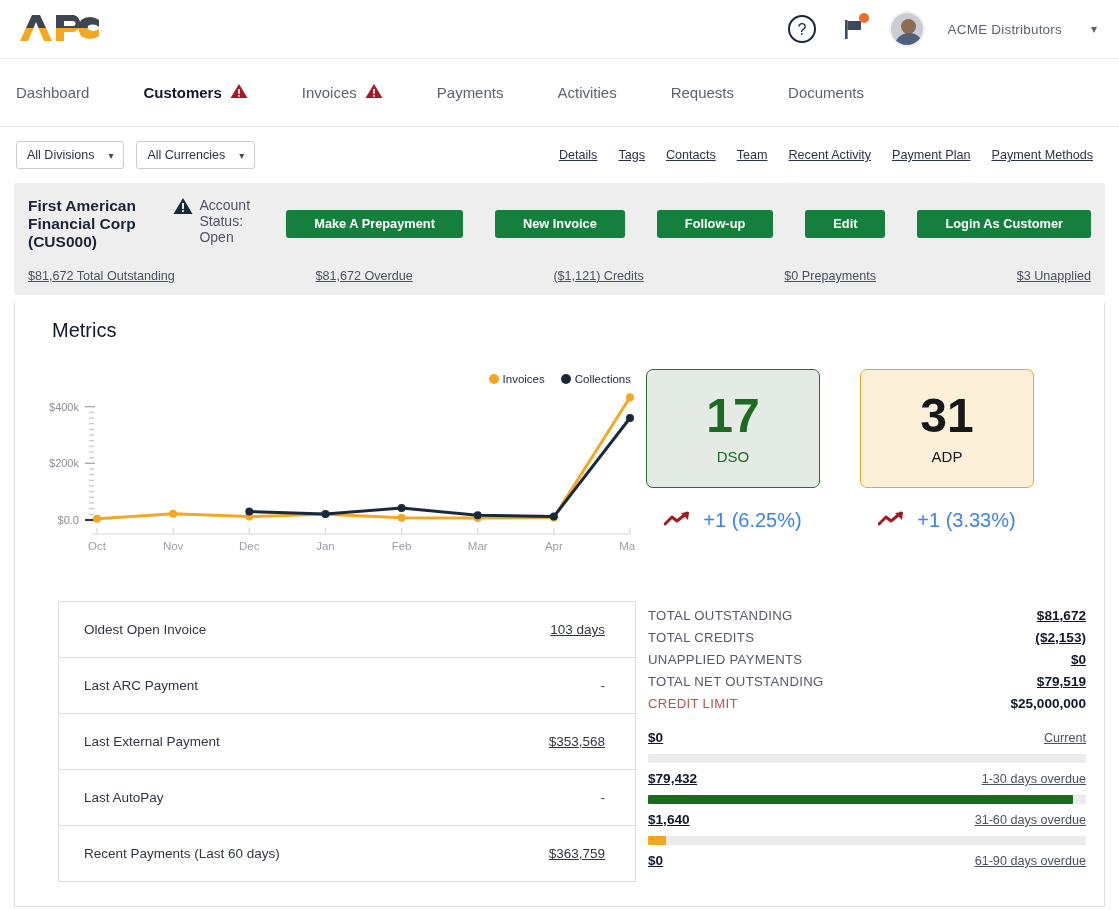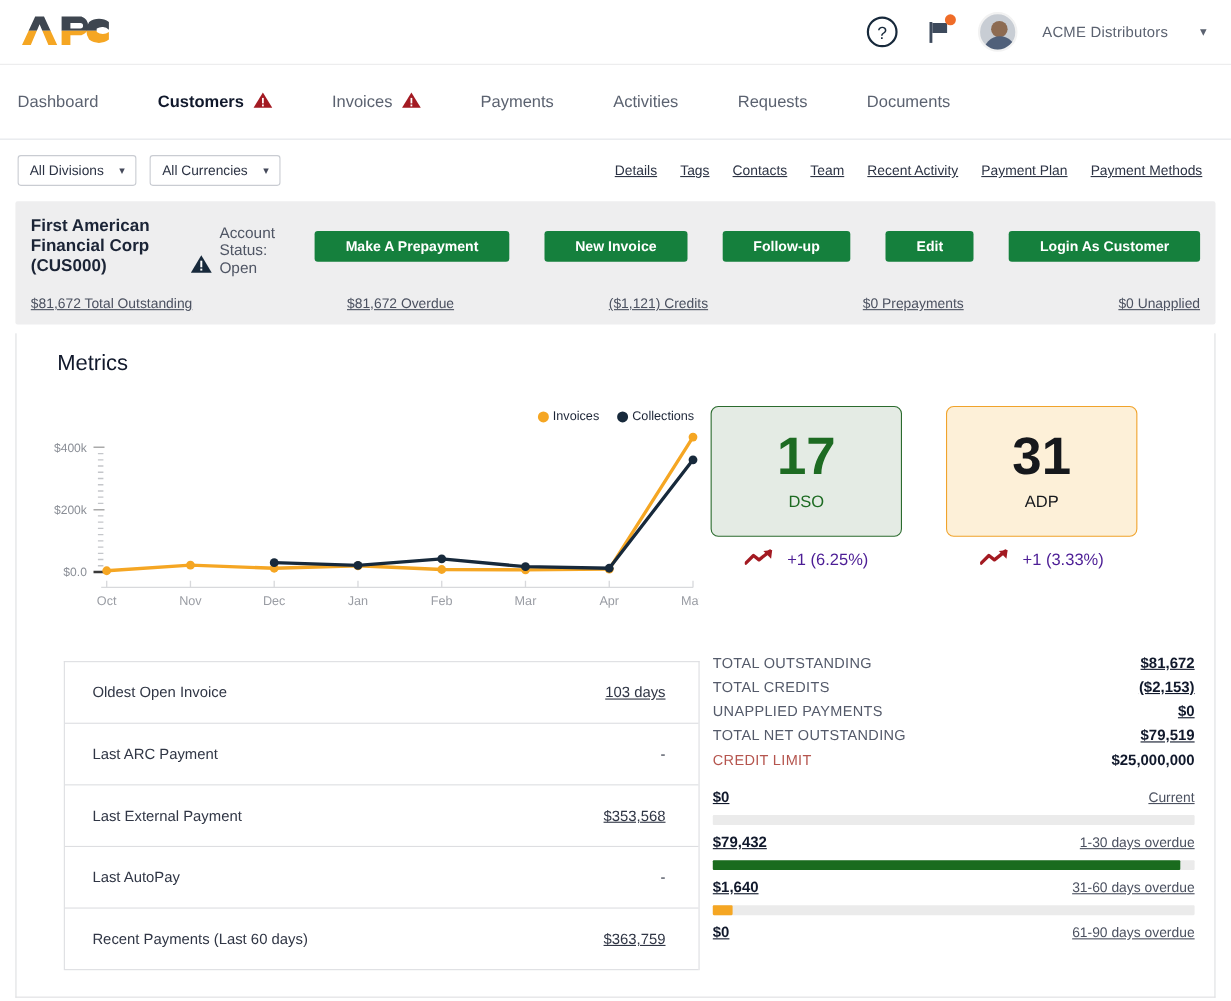--- a/index.html
+++ b/index.html
@@ -69,21 +69,21 @@
   .sublinks a {
     font-size:12.6px; color:#2c3344; text-decoration:underline; cursor:pointer;
   }
 
   
   .cust-header {
     margin:0 14px; background:#eeeeef; border-radius:2px;
     padding:14px 14px 12px 14px; position:relative;
   }
   .cust-row1 { display:flex; align-items:center; justify-content:space-between; }
-  .cust-name-wrap { display:flex; align-items:flex-end; gap:6px; }
+  .cust-name-wrap { display:flex; align-items:flex-start; gap:6px; }
   .cust-name { font-size:15.5px; font-weight:bold; color:#1b2436; }
   .cust-status { font-size:14px; color:#4f5564; }
   .btn-row { display:flex; gap:10px; }
   .btn {
     background:#15803d; color:#fff; font-size:12.8px; font-weight:bold;
     border:none; border-radius:3px; padding:8px 28px; cursor:pointer;
     white-space:nowrap; line-height:1;margin-left:22px;
   }
   .cust-row2 { display:flex; gap:20px; margin-top:18px;justify-content:space-between; }
   .cust-row2 a {
@@ -155,21 +155,21 @@
   .card.dso { background:#e4ebe4; border:1px solid #2b6b2e; }
   .card.adp { background:#fdf0d8; border:1px solid #f0a32b; }
   .card-num { font-size:48px; font-weight:bold; line-height:1; }
   .card.dso .card-num { color:#1d6b22; }
   .card.adp .card-num { color:#16181c; }
   .card-lbl { font-size:15px; margin-top:8px; }
   .card.dso .card-lbl { color:#1d6b22; }
   .card.adp .card-lbl { color:#16181c; }
   .delta {
     display:flex; align-items:center; justify-content:center; gap:9px;
-    margin-top:11px; color:#4c1d95; font-size:15px;
+    margin-top:21px; color:#3b82f6; font-size:20px;
   }
 </style>
 </head>
 <body>
 
 <div class="topbar">
   <div class="logo">
     <svg width="86" height="36" viewBox="0 0 86 36">
       <defs>
         <clipPath id="topHalf">
@@ -297,21 +297,21 @@
       <button class="btn">Follow-up</button>
       <button class="btn">Edit</button>
       <button class="btn">Login As Customer</button>
     </div>
   </div>
   <div class="cust-row2">
     <a>$81,672 Total Outstanding</a>
     <a>$81,672 Overdue</a>
     <a>($1,121) Credits</a>
     <a>$0 Prepayments</a>
-    <a>$0 Unapplied</a>
+    <a>$3 Unapplied</a>
   </div>
 </div>
 
 <div class="panel">
   <h2 class="panel-title">Metrics</h2>
 
   <div class="metrics-body">
 
     <div class="left-col">
 

